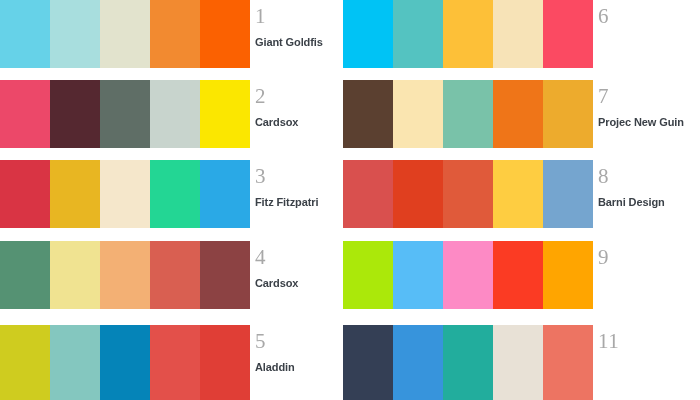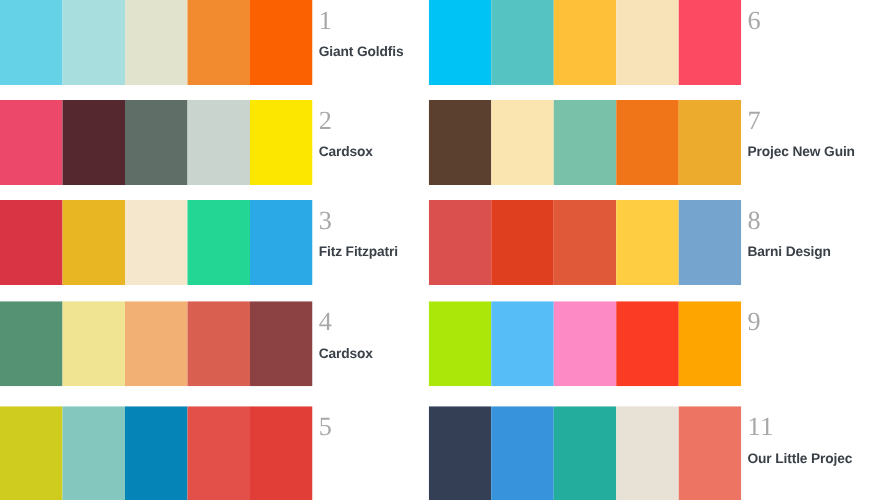--- a/index.html
+++ b/index.html
@@ -139,20 +139,21 @@
     <div class="palette-card col-left row-5">
       <div class="swatch-strip">
         <div class="swatch" title="#cfcc1f" style="background: rgb(207, 204, 31);"></div>
         <div class="swatch" title="#84c7bf" style="background: rgb(132, 199, 191);"></div>
         <div class="swatch" title="#0584b8" style="background: rgb(5, 132, 184);"></div>
         <div class="swatch" title="#e3504a" style="background: rgb(227, 80, 74);"></div>
         <div class="swatch" title="#e03e36" style="background: rgb(224, 62, 54);"></div>
       </div>
       <div class="palette-meta">
         <span class="palette-number">5</span>
+        <span class="palette-name">Aladdin</span>
       </div>
     </div>
     <div class="palette-card col-right row-1">
       <div class="swatch-strip">
         <div class="swatch" title="#00c3f5" style="background: rgb(0, 195, 245);"></div>
         <div class="swatch" title="#54c3c1" style="background: rgb(84, 195, 193);"></div>
         <div class="swatch" title="#fdc038" style="background: rgb(253, 192, 56);"></div>
         <div class="swatch" title="#f7e3b7" style="background: rgb(247, 227, 183);"></div>
         <div class="swatch" title="#fb4a62" style="background: rgb(251, 74, 98);"></div>
       </div>
@@ -201,16 +202,15 @@
     <div class="palette-card col-right row-5">
       <div class="swatch-strip">
         <div class="swatch" title="#343f55" style="background: rgb(52, 63, 85);"></div>
         <div class="swatch" title="#3794dc" style="background: rgb(55, 148, 220);"></div>
         <div class="swatch" title="#22ad9d" style="background: rgb(34, 173, 157);"></div>
         <div class="swatch" title="#e8e1d6" style="background: rgb(232, 225, 214);"></div>
         <div class="swatch" title="#ed7462" style="background: rgb(237, 116, 98);"></div>
       </div>
       <div class="palette-meta">
         <span class="palette-number">11</span>
-        <span class="palette-name">Our Little Projec</span>
       </div>
     </div>
   </div>
 
 </body></html>

